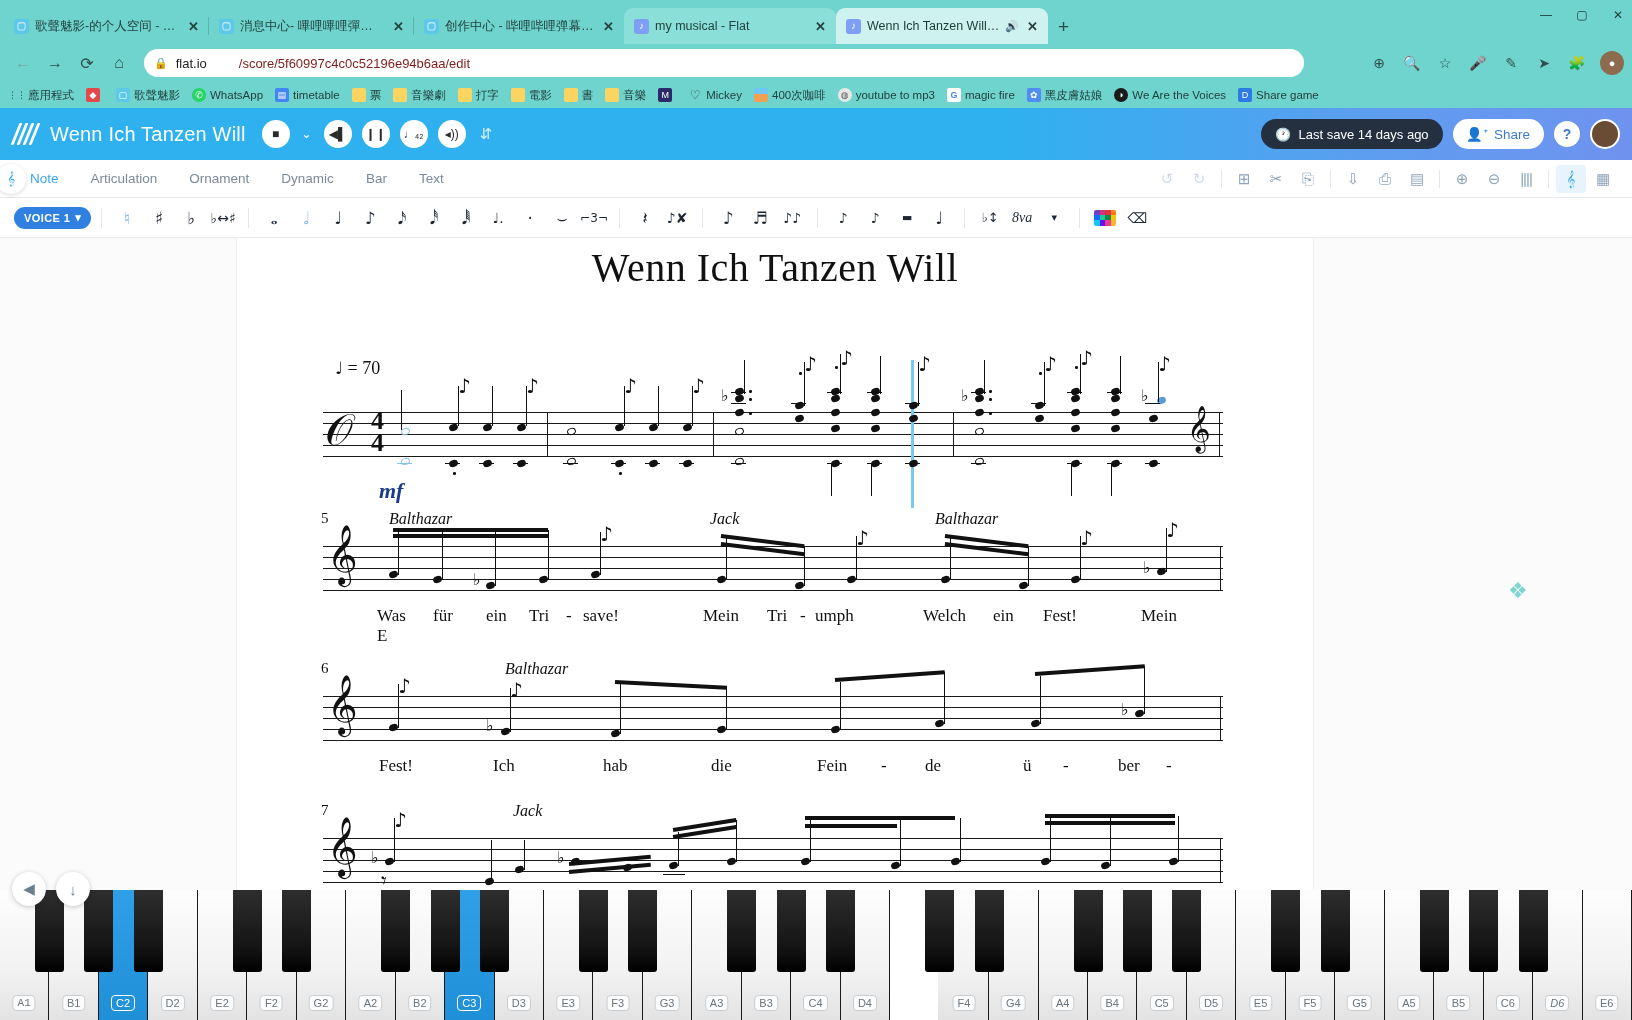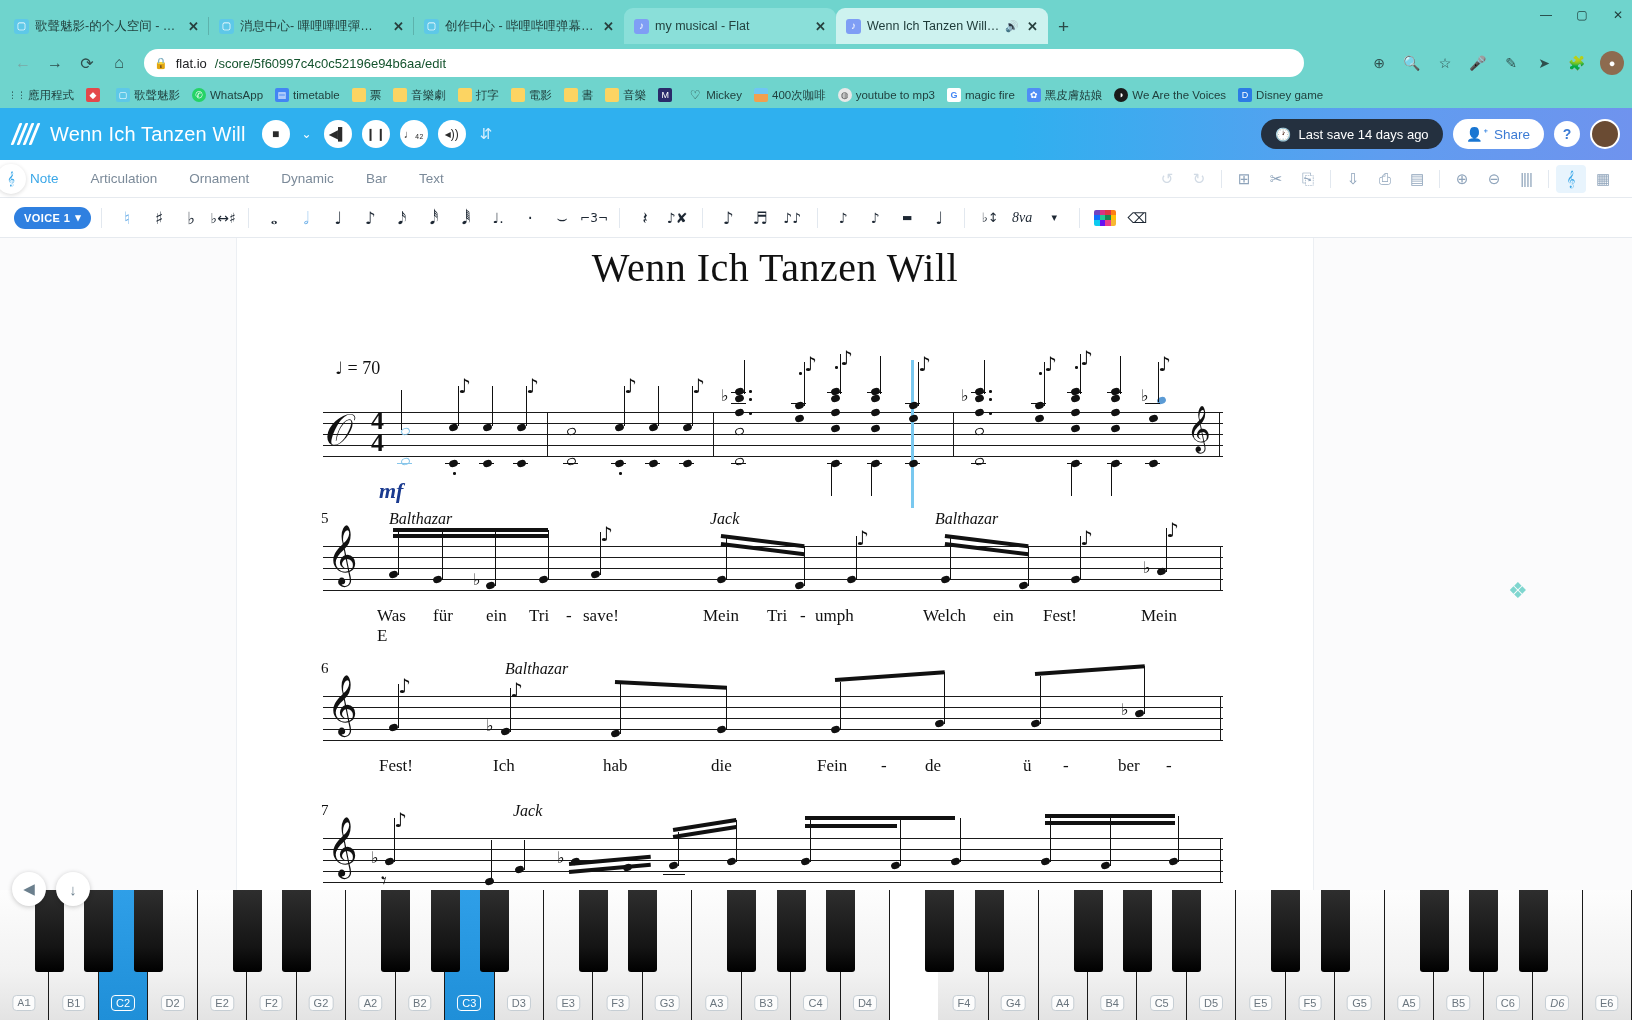--- a/index.html
+++ b/index.html
@@ -53,21 +53,21 @@
   .navbtn { width: 30px; height: 30px; display: flex; align-items: center; justify-content: center;
             font-size: 16px; color: #2f4f4d; border-radius: 50%; }
   .navbtn.disabled { color: #7aa8a5; }
   .urlbar {
     flex: 1 1 auto; height: 28px; background: #fff; border-radius: 14px;
     display: flex; align-items: center; padding: 0 10px; gap: 8px;
     margin: 0 8px; font-size: 13px; color: #202124; max-width: 1160px;
   }
   .urlbar .lock { font-size: 11px; color: #5f6368; }
   .url-host { color: #202124; }
-  .url-path { color: #14532d; }
+  .url-path { color: #7f1d1d; margin-left: 24px; }
   .nav-right { display: flex; align-items: center; gap: 3px; margin-left: auto; }
   .nav-right .navbtn { font-size: 14px; }
   .avatar-btn { width: 24px; height: 24px; border-radius: 50%; background: #8d6b4f; margin-left: 5px;
                 display:flex;align-items:center;justify-content:center;color:#fff;font-size:11px; }
 
   .bookmarks { height: 26px; display: flex; align-items: center; gap: 0px; padding: 0 4px; font-size: 11.5px; color: #20403e; }
   .bm { display: flex; align-items: center; gap: 4px; padding: 2px 6px; white-space: nowrap; }
   .bm .bm-ico { width: 14px; height: 14px; flex: 0 0 14px; border-radius: 2px;
                 display: inline-flex; align-items: center; justify-content: center; font-size: 9px; line-height: 1; }
   .ico-folder { background: #fcd462; }
@@ -350,21 +350,21 @@
       <div class="bm">
         <span class="bm-ico ico-hp">✿</span>
         <span>黑皮膚姑娘</span>
       </div>
       <div class="bm">
         <span class="bm-ico ico-wav" style="border-radius:50%">◗</span>
         <span>We Are the Voices</span>
       </div>
       <div class="bm">
         <span class="bm-ico ico-dis">D</span>
-        <span>Disney game</span>
+        <span>Share game</span>
       </div>
     </div>
   </div>
 
   <div class="app-header">
     <div class="flat-logo">
         <i></i>
         <i></i>
         <i></i>
         <i></i>

